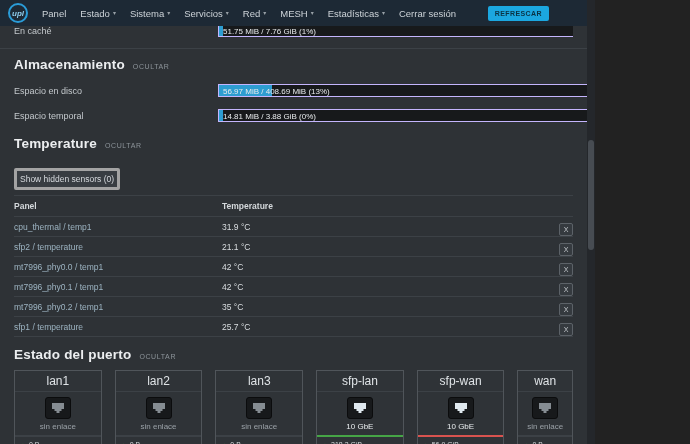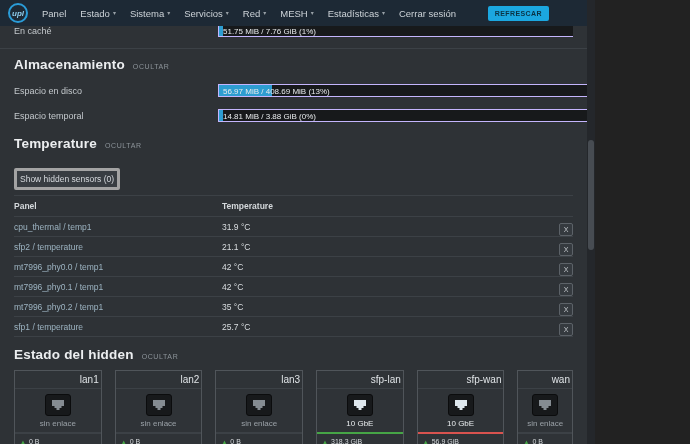--- a/index.html
+++ b/index.html
@@ -82,21 +82,21 @@
     width:14px; height:13px; font-size:7px; line-height:11px; padding:0;
     background:#353a3f; border:1px solid #5c6268; color:#c3c8cc;
     border-radius:2px; cursor:pointer; font-family:"Liberation Sans", sans-serif;
   }
   
   .head-ports { margin-top:10px; }
   .ports { display:flex; gap:13px; margin-top:8px; align-items:flex-start; }
   .card { width:90px; border:1px solid #50555a; background:#2f3337; cursor:pointer; }
   .card.narrow { width:57px; }
   .card-head {
-    font-size:10px; color:#dfe3e6; text-align:right; padding:3px 2px;
+    font-size:12px; color:#dfe3e6; text-align:center; padding:3px 2px;
     border-bottom:1px solid #3c4146; white-space:nowrap; overflow:hidden;
   }
   .icon-box {
     width:26px; height:22px; margin:5px auto 3px;
     background:#17191b; border:1px solid #0b0c0d; border-radius:3px;
     display:flex; align-items:center; justify-content:center; color:#858c92;
   }
   .card.active .icon-box { color:#dfe8ee; }
   .status { text-align:center; font-size:8px; color:#9aa1a7; padding-bottom:4px; }
   .card.active .status { color:#e9edef; }
@@ -226,21 +226,21 @@
         <tr>
           <td class="sensor">sfp1 / temperature</td>
           <td class="temp">25.7 °C</td>
           <td class="act"><button class="xbtn">X</button></td>
         </tr>
       </tbody>
     </table>
 
     
     <div class="section-head head-ports">
-      <h2>Estado del hidden</h2>
+      <h2>Estado del puerto</h2>
       <a class="toggle">OCULTAR</a>
     </div>
 
     <div class="ports">
 
       <div class="card">
         <div class="card-head">lan1</div>
         <div class="icon-box">
           <svg width="14" height="12" viewBox="0 0 14 12">
               <path d="M1 1 h12 v6 h-2.5 v2 h-2 v2 h-3 v-2 h-2 V7 H1 Z" fill="currentColor"></path>

